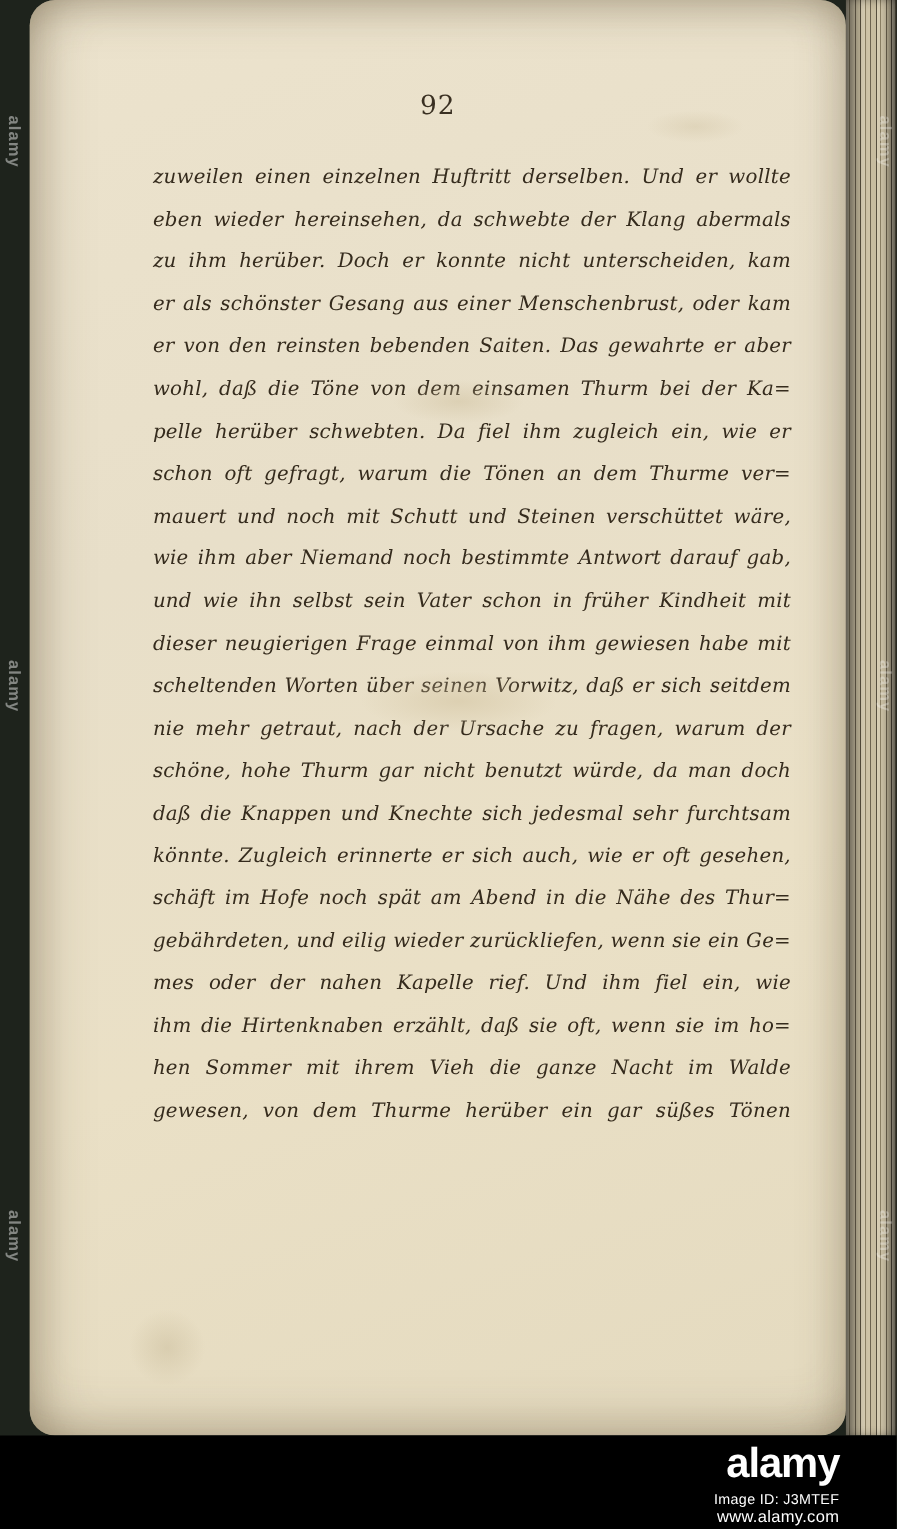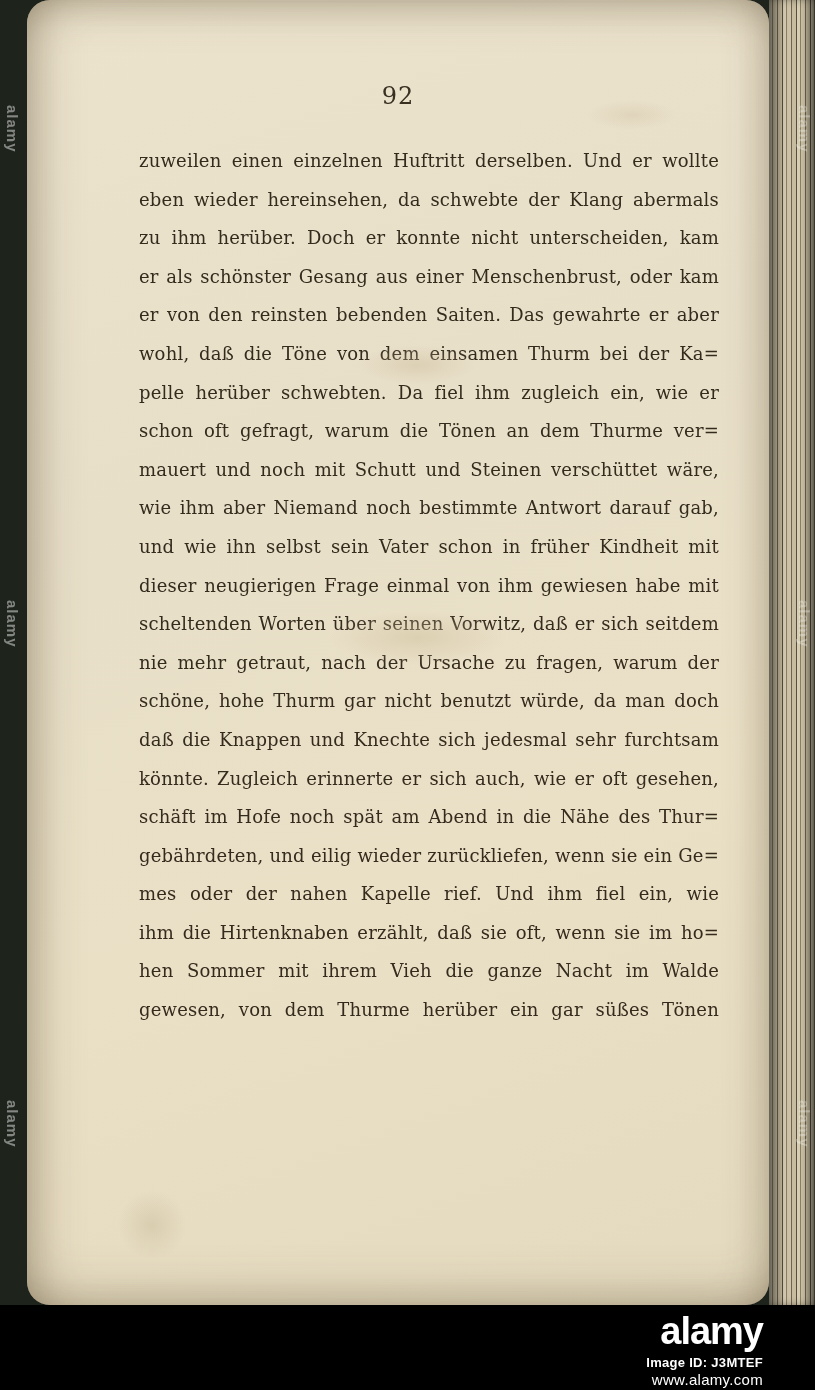--- a/index.html
+++ b/index.html
@@ -53,20 +53,21 @@
     padding:0 50px 0 112px;
     color:#352b1d;
   }
   .text-line{
     font-size:18px;
     line-height:38.6px;
     text-align:justify;
     text-align-last:justify;
     letter-spacing:.2px;
     white-space:normal;
+    font-style:italic;
   }
   
   .wm-v{
     position:absolute;
     writing-mode:vertical-rl;
     font-family:"Liberation Sans", sans-serif;
     font-weight:bold;
     font-size:15px;
     color:rgba(255,255,255,.45);
     letter-spacing:1px;
@@ -88,21 +89,21 @@
   .footer-inner{
     position:absolute;right:52px;top:7px;
     text-align:right;
   }
   .alamy-logo{
     font-size:38px;
     font-weight:bold;
     letter-spacing:-1px;
     line-height:1.0;
   }
-  .image-id{font-size:13px;margin-top:5px;letter-spacing:.3px;font-weight:bold;}
+  .image-id{font-size:13px;margin-top:5px;letter-spacing:.3px;}
   .alamy-url{font-size:15px;margin-top:1px;letter-spacing:.3px;}
 </style>
 </head>
 <body>
 
 <div class="photo">
 
   <div class="page">
     <div class="stain stain1"></div>
     <div class="stain stain2"></div>

